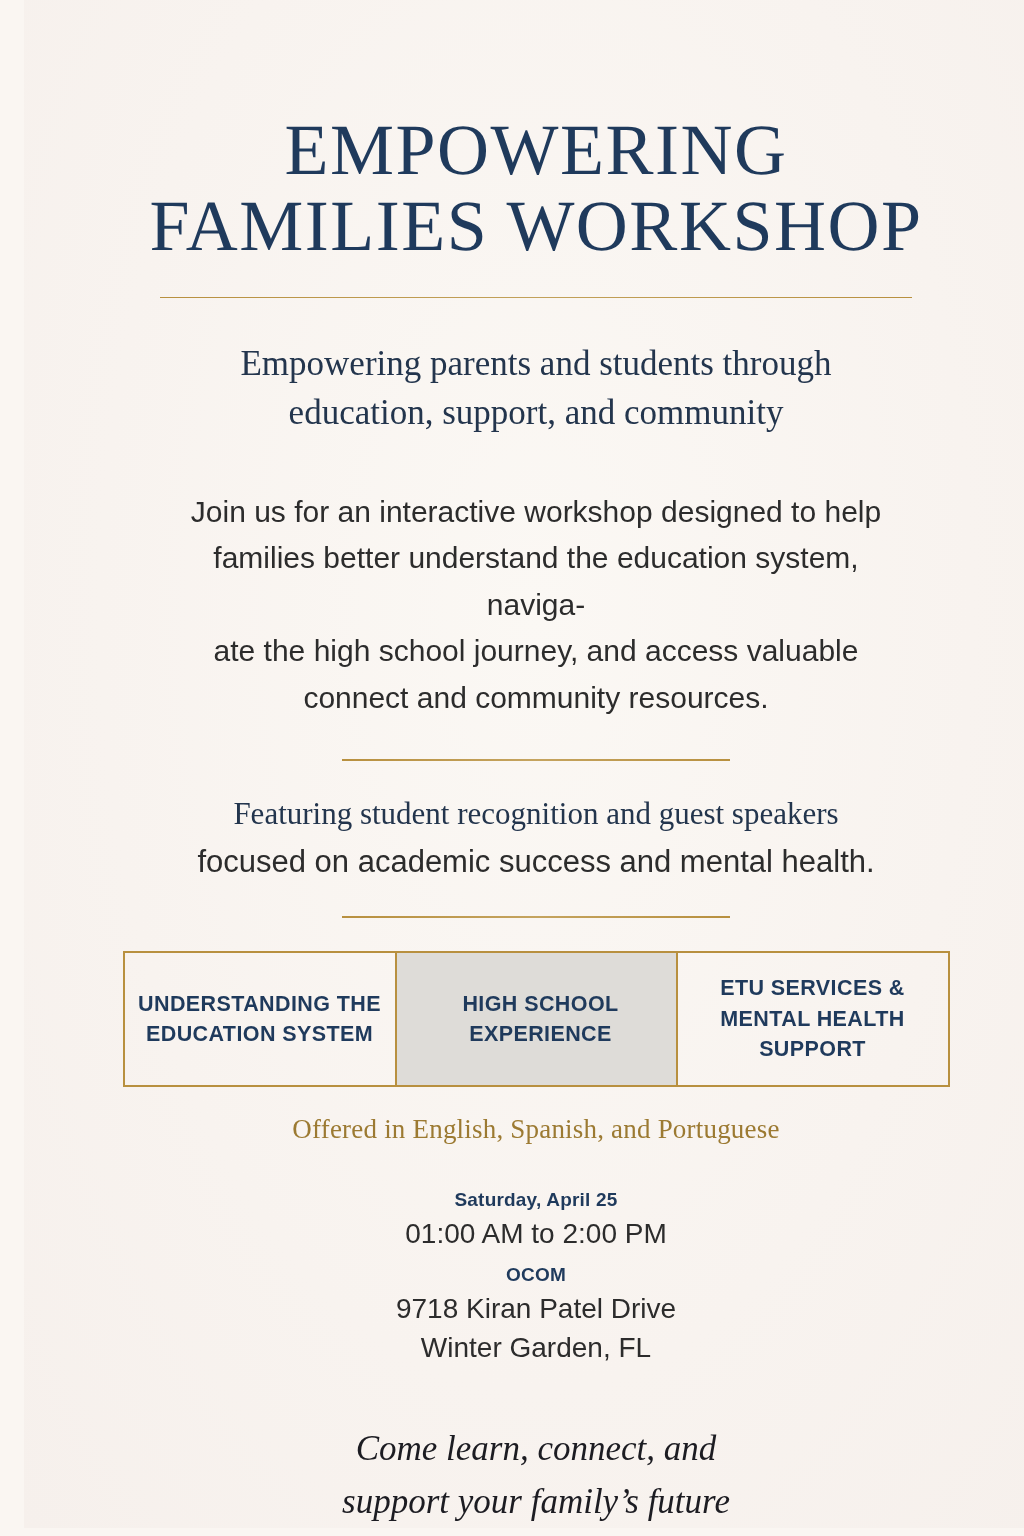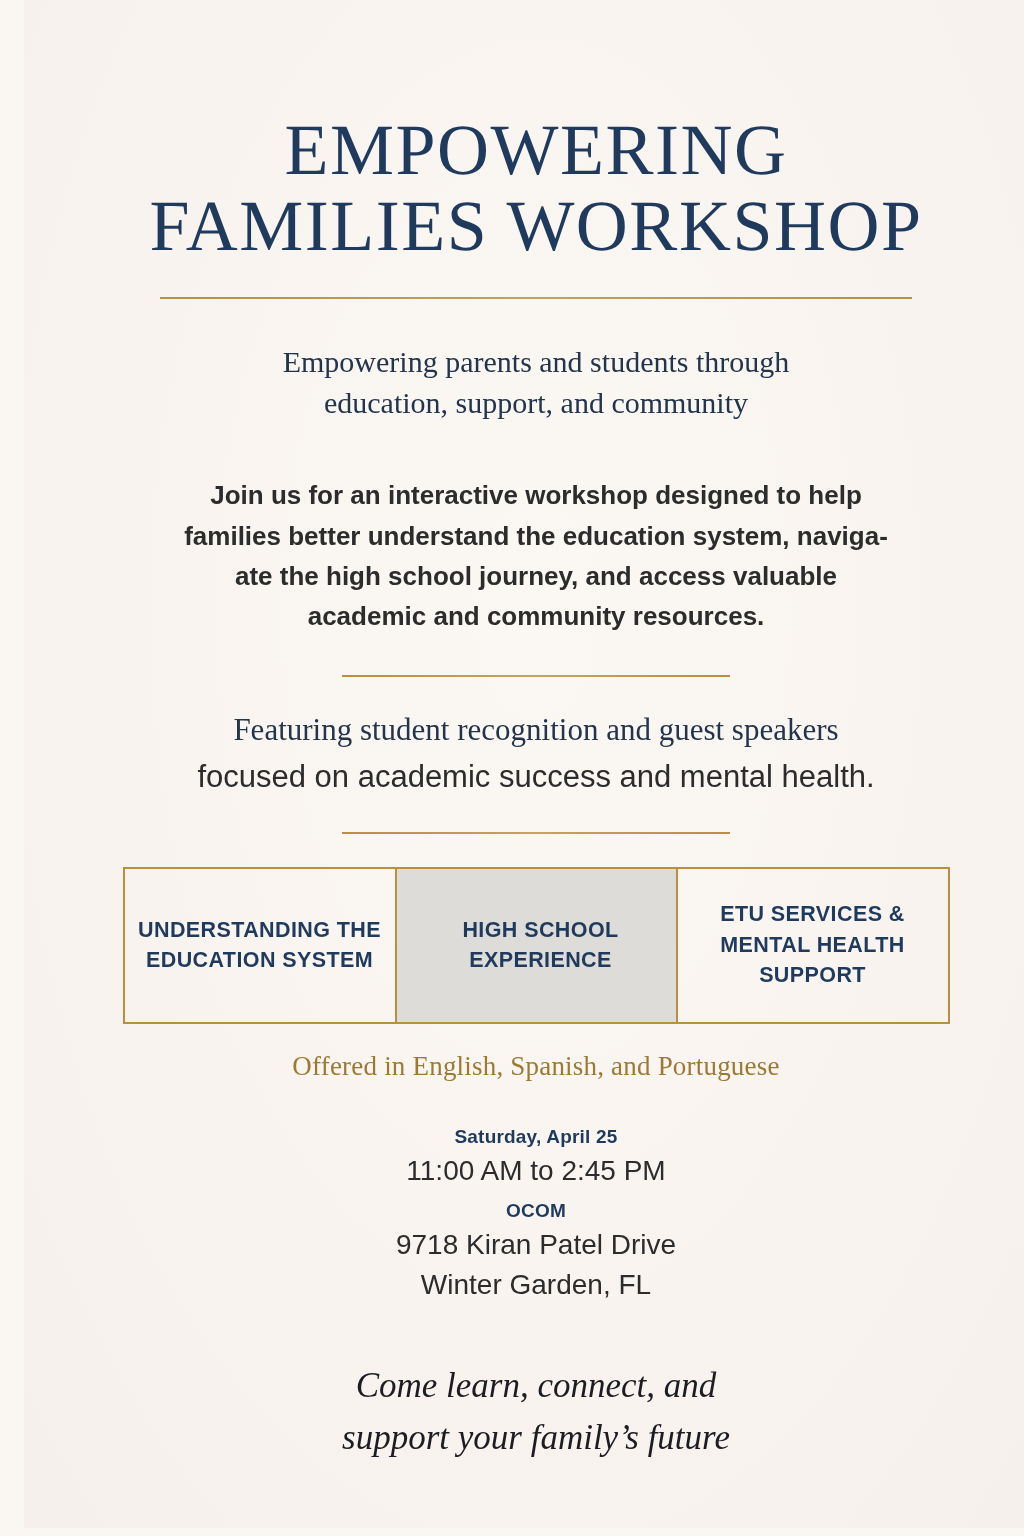--- a/index.html
+++ b/index.html
@@ -52,38 +52,38 @@
   }
   .rule-short {
     width: 388px;
     height: 2px;
     background: linear-gradient(to right, #b8903f, #c5a45f 50%, #b8903f);
   }
 
   
   .subtitle {
     font-family: "Liberation Serif", "DejaVu Serif", serif;
-    font-size: 30px;
+    font-size: 35px;
     line-height: 1.38;
     color: #23354d;
     text-align: center;
     margin-top: 42px;
     width: 720px;
   }
 
   
   .intro {
     font-family: "Liberation Sans", sans-serif;
-    font-size: 26px;
+    font-size: 30px;
     line-height: 1.55;
     color: #2c2c2c;
     text-align: center;
     width: 740px;
     margin-top: 52px;
-    font-weight: 700;
+    font-weight: 400;
   }
 
   
   .featuring-wrap {
     margin-top: 38px;
     display: flex;
     flex-direction: column;
     align-items: center;
   }
   .featuring-serif {
@@ -190,41 +190,41 @@
 
   <div class="subtitle">
     <div>Empowering parents and students through</div>
     <div>education, support, and community</div>
   </div>
 
   <div class="intro">
     <div>Join us for an interactive workshop designed to help</div>
     <div>families better understand the education system, naviga-</div>
     <div>ate the high school journey, and access valuable</div>
-    <div>academic and community resources.</div>
+    <div>connect and community resources.</div>
   </div>
 
   <div class="featuring-wrap">
     <div class="rule-short rule-gap-top"></div>
     <div class="featuring-serif">Featuring student recognition and guest speakers</div>
     <div class="featuring-sans">focused on academic success and mental health.</div>
     <div class="rule-short rule-gap-bottom"></div>
   </div>
 
   <div class="topics">
     <div class="topic">UNDERSTANDING THE EDUCATION SYSTEM</div>
     <div class="topic highlight">HIGH SCHOOL EXPERIENCE</div>
     <div class="topic">ETU SERVICES &amp; MENTAL HEALTH SUPPORT</div>
   </div>
 
   <div class="languages">Offered in English, Spanish, and Portuguese</div>
 
   <div class="details">
     <div class="detail-strong">Saturday, April 25</div>
-    <div class="detail-regular">11:00 AM to 2:45 PM</div>
+    <div class="detail-regular">01:00 AM to 2:00 PM</div>
     <div class="detail-spacer"></div>
     <div class="detail-strong">OCOM</div>
     <div class="detail-regular">9718 Kiran Patel Drive</div>
     <div class="detail-regular">Winter Garden, FL</div>
   </div>
 
   <div class="closing">
     <div>Come learn, connect, and</div>
     <div>support your family’s future</div>
   </div>

